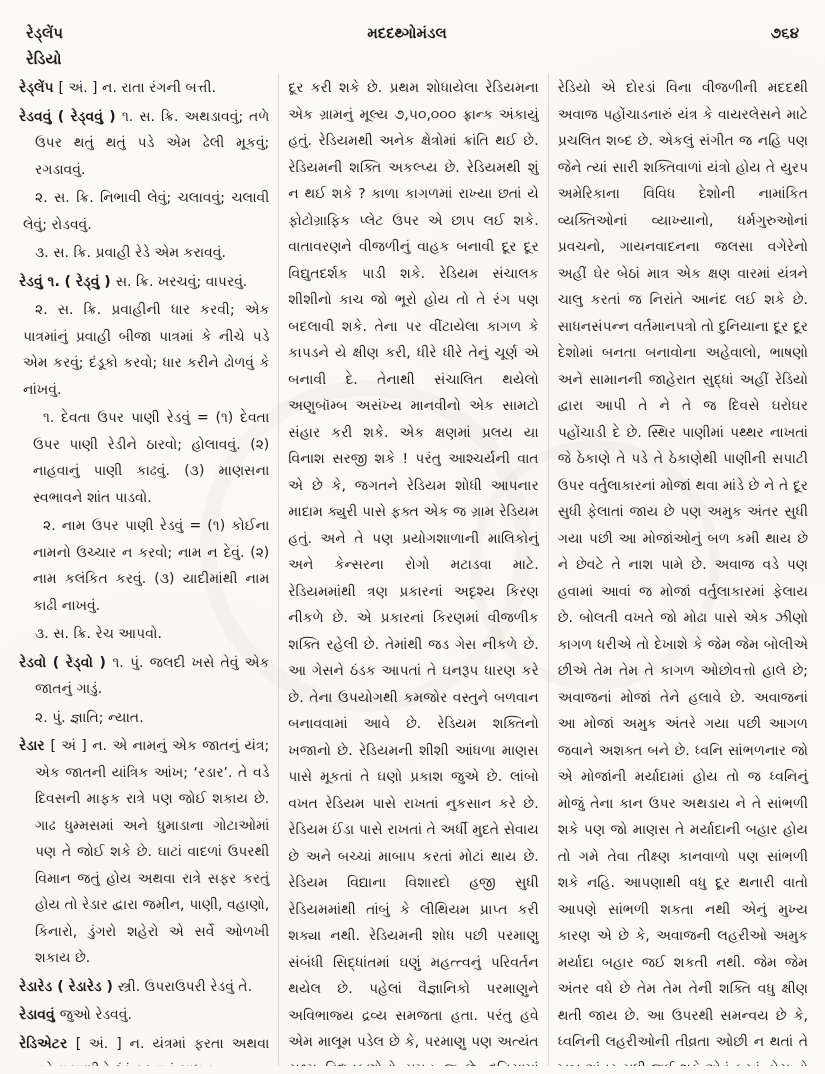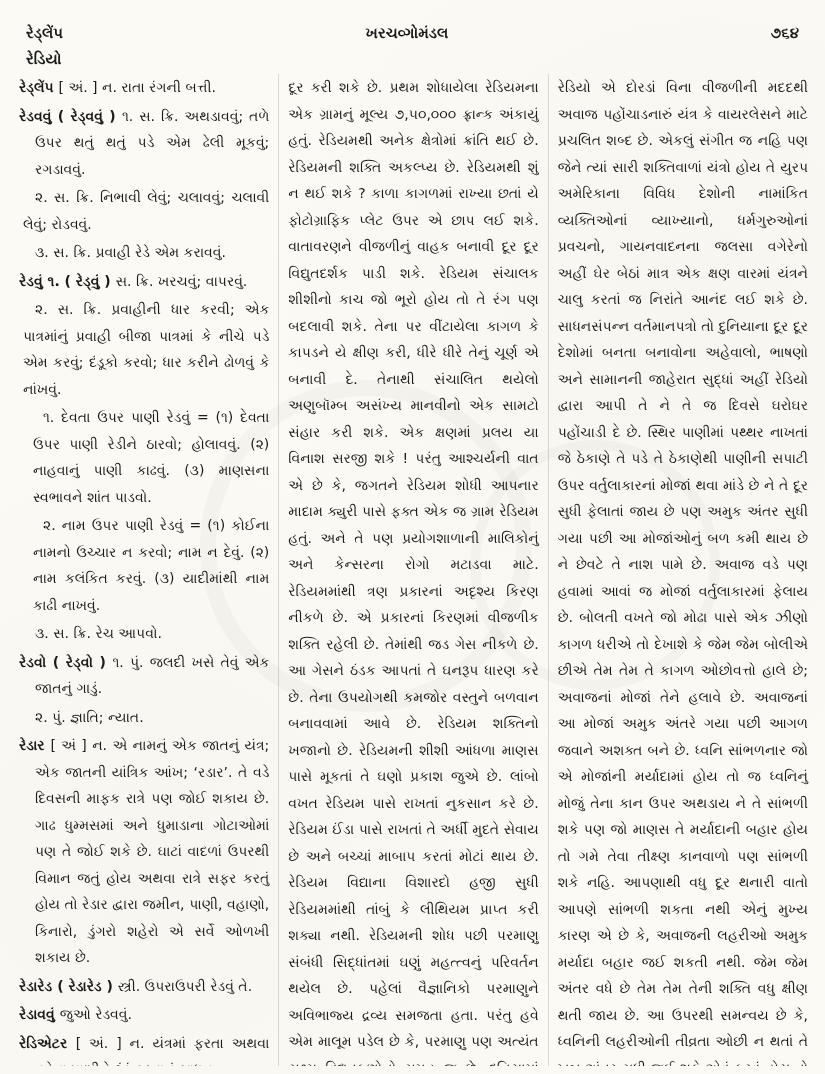--- a/index.html
+++ b/index.html
@@ -64,21 +64,21 @@
 
 <div class="scan-noise"></div>
 <div class="watermark wm1"></div>
 <div class="watermark wm2"></div>
 
 <div class="page-header">
   <div class="catchwords">
     <span>રેડ્લેંપ</span>
     <span>રેડિયો</span>
   </div>
-  <div class="page-title">ખરચવ્ગોમંડલ</div>
+  <div class="page-title">મદદથ્ગોમંડલ</div>
   <div class="page-number">૭૬૪</div>
 </div>
 
 <div class="columns">
   <div class="column">
       <p class="para entry"><span class="headword">રેડ્લેંપ </span>[ અં. ] ન. રાતા રંગની બત્તી.</p>
       <p class="para entry"><span class="headword">રેડવવું ( રેડ્વવું ) </span>૧. સ. ક્રિ. અથડાવવું; તળે ઉપર થતું થતું પડે એમ ઢેલી મૂકવું; રગડાવવું.</p>
       <p class="para sub">૨. સ. ક્રિ. નિભાવી લેવું; ચલાવવું; ચલાવી લેવું; રોડવવું.</p>
       <p class="para sub">૩. સ. ક્રિ. પ્રવાહી રેડે એમ કરાવવું.</p>
       <p class="para entry"><span class="headword">રેડવું ૧. ( રેડ્વું ) </span>સ. ક્રિ. ખરચવું; વાપરવું.</p>

